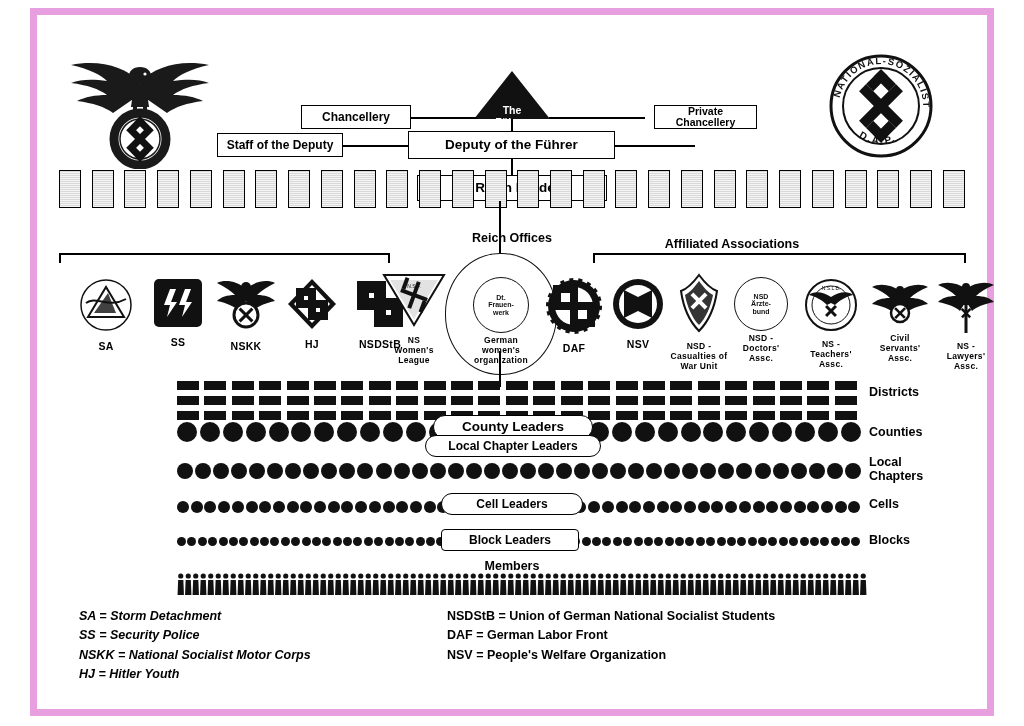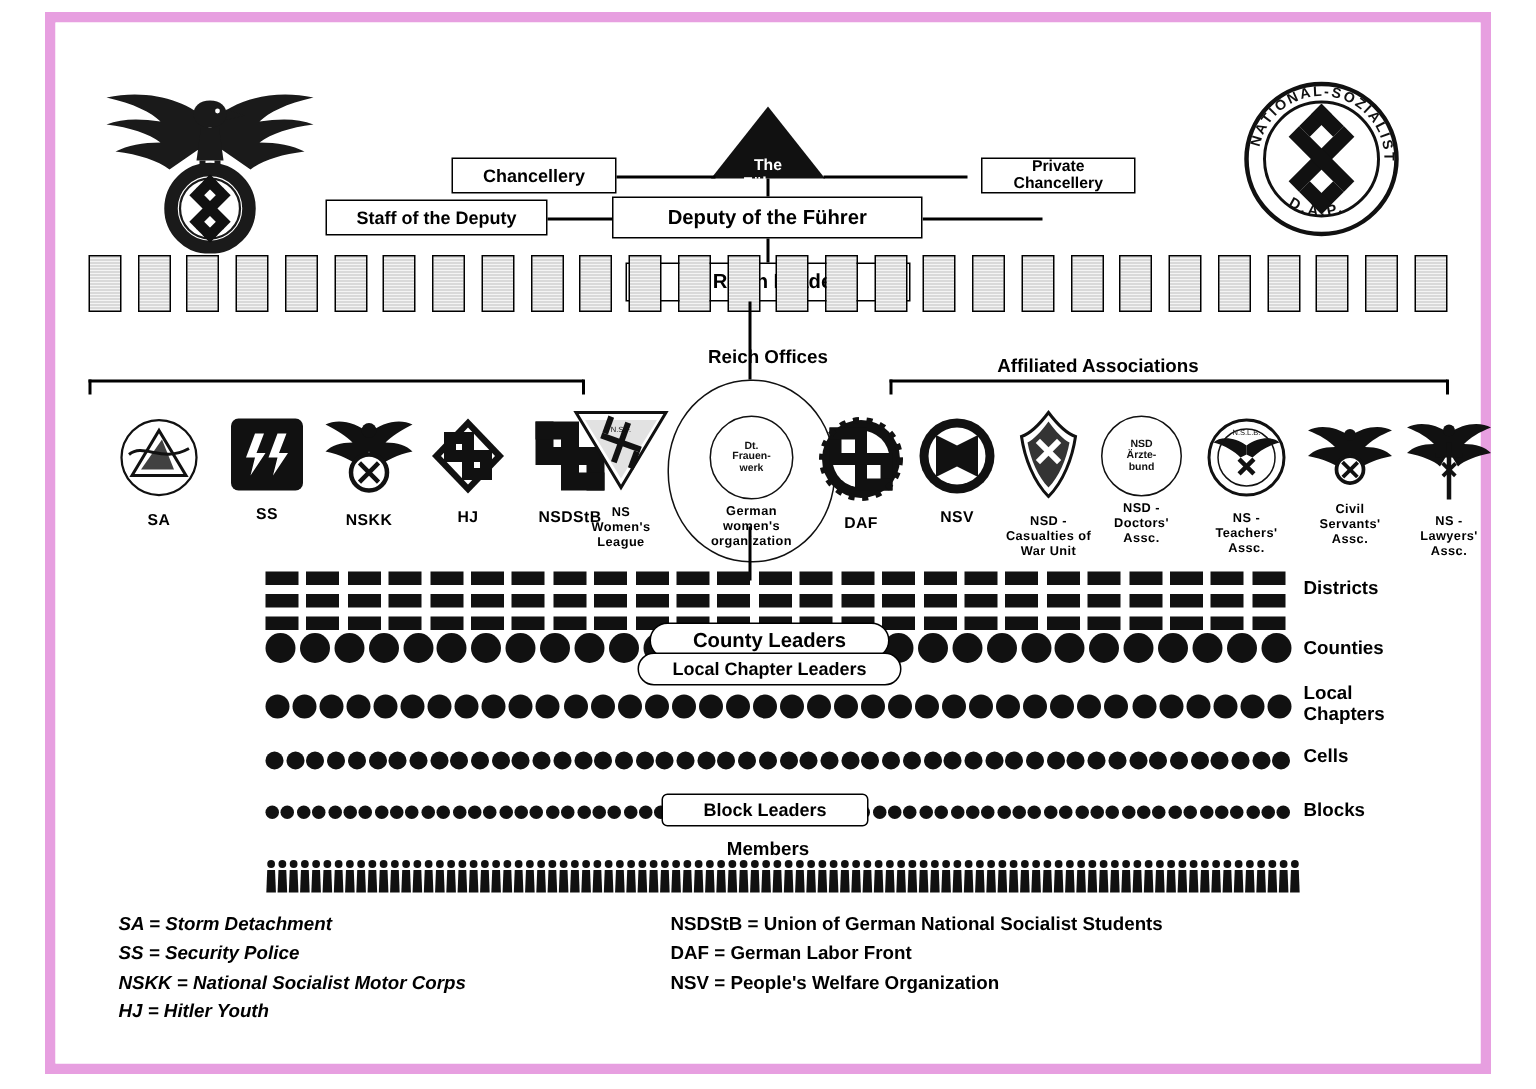--- a/index.html
+++ b/index.html
@@ -213,21 +213,21 @@
 
     <div class="abs box small" id="private-chancellery" style="left:606px; top:90px; width:103px; height:24px; flex-direction:column;margin-left:11px;">
       <span>Private</span>
       <span>Chancellery</span>
     </div>
 
     <div class="abs vline" style="left:474px; top:104px; height:20px;"></div>
     <div class="abs hline" style="left:305px; top:130px; width:66px;"></div>
     <div class="abs hline" style="left:578px; top:130px; width:80px;"></div>
 
-    <div class="abs box mid" id="staff-of-deputy" style="left:180px; top:118px; width:148px; height:24px;">Staff of the Deputy</div>
+    <div class="abs box mid" id="staff-of-deputy" style="left:180px; top:118px; width:126px; height:24px;">Staff of the Deputy</div>
 
     <div class="abs box big" id="deputy-of-fuhrer" style="left:371px; top:116px; width:207px; height:28px;">Deputy of the Führer</div>
 
 
     <div class="abs vline" style="left:474px; top:144px; height:20px;"></div>
     <div class="abs box big" id="reich-leaders" style="left:380px; top:160px; width:190px; height:26px;">18 Reich Leaders</div>
 
     <div class="abs" id="rl-row" style="left:22px; top:152px; width:906px; height:44px; display:flex; justify-content:space-between; align-items:center;">
         <div class="rl-cell"></div>
         <div class="rl-cell"></div>
@@ -678,20 +678,21 @@
         <div class="dot" style="width: 12px; height: 12px;"></div>
         <div class="dot" style="width: 12px; height: 12px;"></div>
         <div class="dot" style="width: 12px; height: 12px;"></div>
         <div class="dot" style="width: 12px; height: 12px;"></div>
         <div class="dot" style="width: 12px; height: 12px;"></div>
         <div class="dot" style="width: 12px; height: 12px;"></div>
         <div class="dot" style="width: 12px; height: 12px;"></div>
         <div class="dot" style="width: 12px; height: 12px;"></div>
         <div class="dot" style="width: 12px; height: 12px;"></div>
       </div>
+    <div class="abs box mid" style="left:404px; top:478px; width:142px; height:22px; border-radius:11px;">Cell Leaders</div>
     <div class="abs row-label" style="left:832px; top:482px;">Cells</div>
 
     <div class="abs" id="blocks-row" style="left: 140px; top: 518px; width: 684px; height: 16px; display: flex; justify-content: space-between; align-items: center;">
         <div class="dot" style="width: 9px; height: 9px;"></div>
         <div class="dot" style="width: 9px; height: 9px;"></div>
         <div class="dot" style="width: 9px; height: 9px;"></div>
         <div class="dot" style="width: 9px; height: 9px;"></div>
         <div class="dot" style="width: 9px; height: 9px;"></div>
         <div class="dot" style="width: 9px; height: 9px;"></div>
         <div class="dot" style="width: 9px; height: 9px;"></div>

